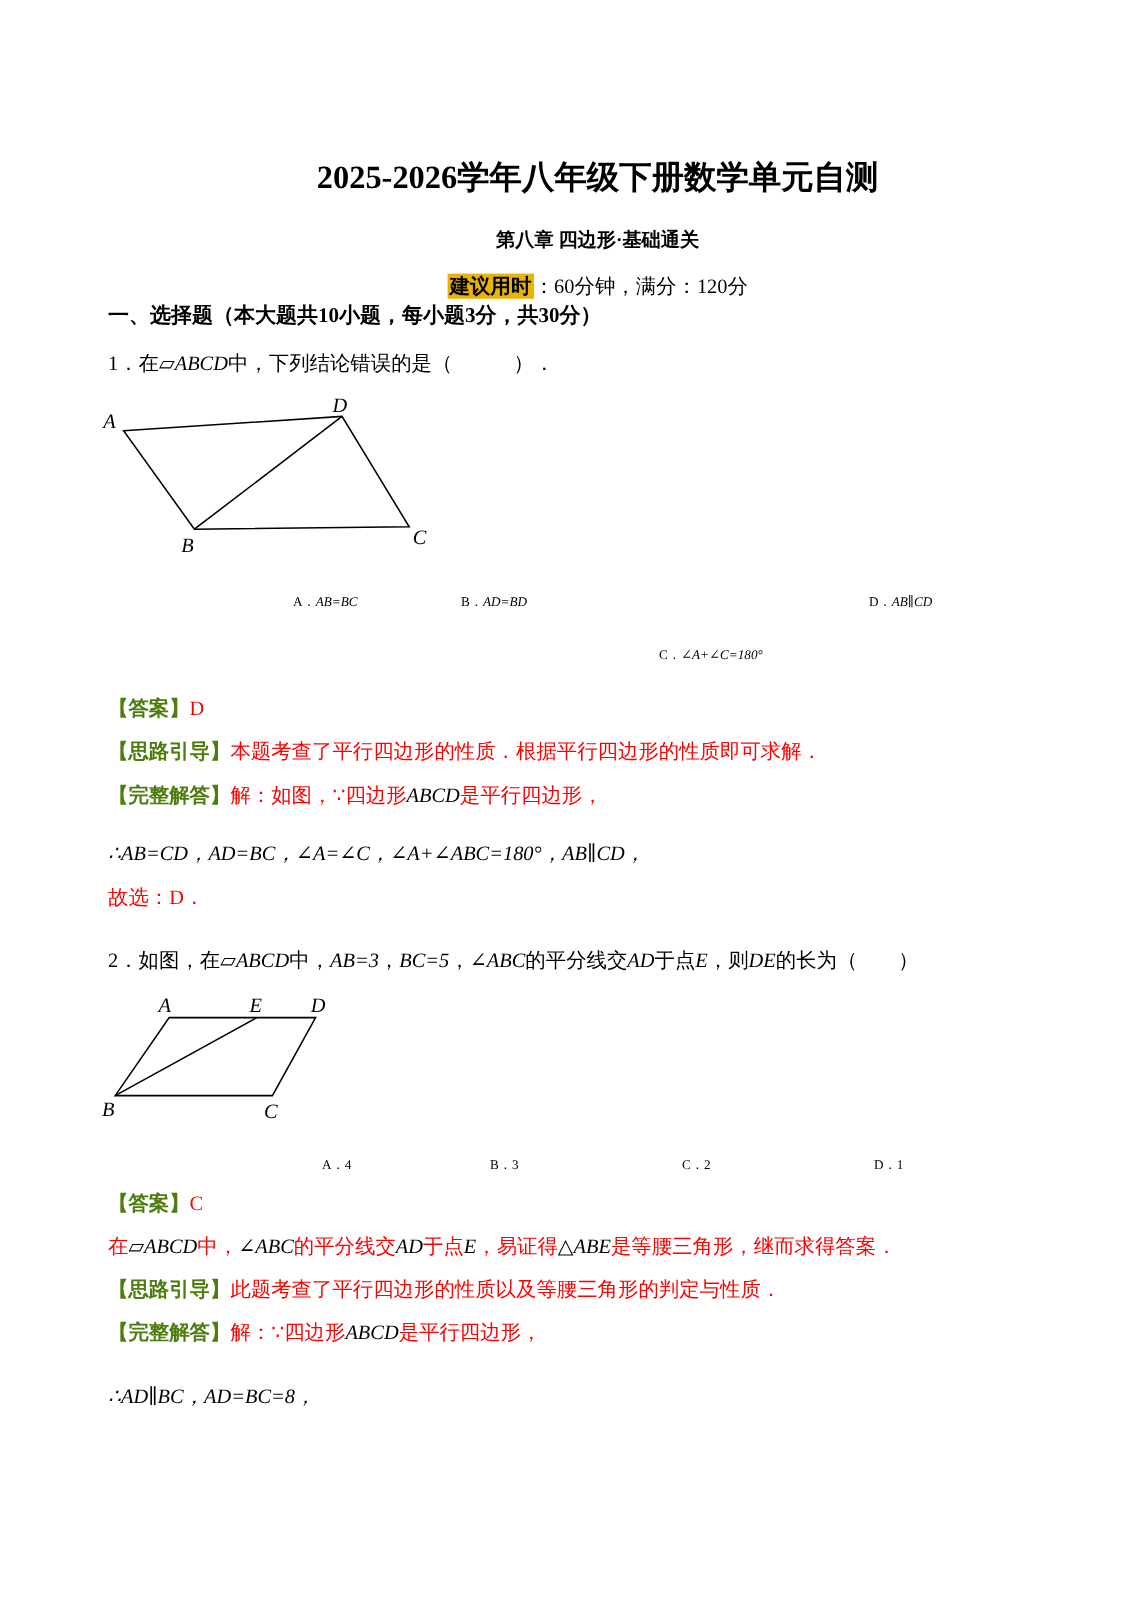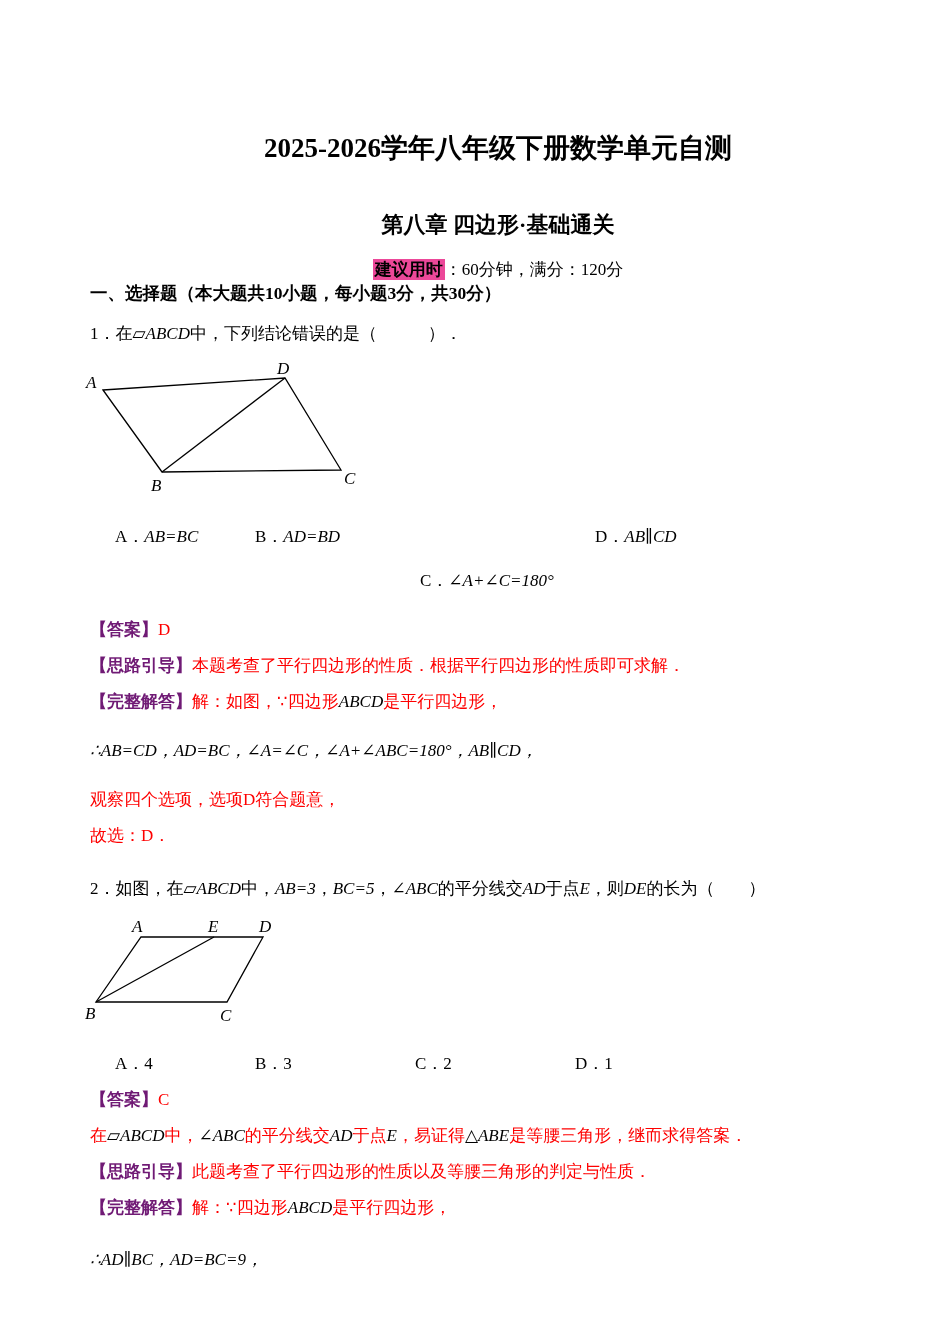--- a/index.html
+++ b/index.html
@@ -4,37 +4,37 @@
 <style>
   html,body{margin:0;padding:0;}
   body{
     width:950px;height:1344px;background:#ffffff;color:#000;
     font-family:"Liberation Serif","DejaVu Serif","DejaVu Sans",serif;
     overflow:hidden;
   }
   .page{padding:112px 44px 0 90px;}
   p{margin:0;}
   .title{font-size:27px;font-weight:bold;text-align:center;}
-  .subtitle{font-size:22px;font-weight:bold;text-align:center;margin-top:44px;}
+  .subtitle{font-size:16px;font-weight:bold;text-align:center;margin-top:24px;}
   .timeline{font-size:17px;text-align:center;margin-top:16px;}
-  .hl{background:#ec4899;font-weight:bold;padding:1px 2px;}
+  .hl{background:#eab308;font-weight:bold;padding:1px 2px;}
   .section-heading{font-size:17.5px;font-weight:bold;}
   .line{font-size:17px;line-height:1.35;margin-top:13px;}
   .mt18{margin-top:18px;}
   .mt26{margin-top:26px;}
   .mt30{margin-top:30px;}
   .math{font-family:"Liberation Serif","DejaVu Serif",serif;font-style:italic;}
   .sym{font-style:normal;}
   .red{color:#fe0000;text-align:right;}
-  .blue{color:#701a75;font-weight:bold;}
+  .blue{color:#4d7c0f;font-weight:bold;}
   .mathred{color:#fe0000;font-family:"Liberation Serif","DejaVu Serif",serif;}
   .figwrap{margin-top:14px;margin-left:-5px;}
   .figlabel{font-family:"Liberation Serif","DejaVu Serif",serif;font-style:italic;font-size:17px;fill:#000;}
   .edge{fill:none;stroke:#000;stroke-width:1.3;}
-  .options{display:flex;margin-top:26px;padding-left:25px;font-size:17px;line-height:1.35;}
+  .options{display:flex;margin-top:26px;padding-left:25px;font-size:11px;line-height:1.35;justify-content:center;}
   .opt{white-space:nowrap;}
   .q1opts .opt:nth-child(1){width:140px;}
   .q1opts .opt:nth-child(2){width:165px;}
   .q1opts .opt:nth-child(3){width:175px;margin-top:44px;}
   .q2opts .opt:nth-child(1){width:140px;}
   .q2opts .opt:nth-child(2){width:160px;}
   .q2opts .opt:nth-child(3){width:160px;}
   svg{display:block;}
 </style>
 </head>
@@ -69,21 +69,20 @@
   </div>
 
   <p class="line mt26"><span class="blue">【答案】</span><span class="mathred">D</span></p>
 
   <p class="line"><span class="blue">【思路引导】</span><span class="red">本题考查了平行四边形的性质．根据平行四边形的性质即可求解．</span></p>
 
   <p class="line"><span class="blue">【完整解答】</span><span class="red">解：如图，∵四边形</span><span class="math">ABCD</span><span class="red">是平行四边形，</span></p>
 
   <p class="line mt26"><span class="math">∴AB=CD，AD=BC，∠A=∠C，∠A+∠ABC=180°，AB∥CD，</span></p>
 
-  <p class="line mt26"><span class="red">观察四个选项，选项</span><span class="mathred">D</span><span class="red">符合题意，</span></p>
 
   <p class="line"><span class="red">故选：</span><span class="mathred">D</span><span class="red">．</span></p>
 
   <p class="line mt30"><span>2．如图，在</span><span class="sym">▱</span><span class="math">ABCD</span><span>中，</span><span class="math">AB=3</span><span>，</span><span class="math">BC=5</span><span>，</span><span class="math">∠ABC</span><span>的平分线交</span><span class="math">AD</span><span>于点</span><span class="math">E</span><span>，则</span><span class="math">DE</span><span>的长为（　　）</span></p>
 
   <div class="figwrap">
     <svg width="210" height="112" viewBox="0 0 210 112">
       <polygon class="edge" points="56,22 178,22 142,87 11,87"></polygon>
       <line class="edge" x1="11" y1="87" x2="129" y2="22"></line>
       <text class="figlabel" x="47" y="17">A</text>
@@ -102,15 +101,15 @@
   </div>
 
   <p class="line"><span class="blue">【答案】</span><span class="mathred">C</span></p>
 
   <p class="line"><span class="red">在</span><span class="sym">▱</span><span class="math">ABCD</span><span class="red">中，</span><span class="math">∠ABC</span><span class="red">的平分线交</span><span class="math">AD</span><span class="red">于点</span><span class="math">E</span><span class="red">，易证得</span><span class="sym">△</span><span class="math">ABE</span><span class="red">是等腰三角形，继而求得答案．</span></p>
 
   <p class="line"><span class="blue">【思路引导】</span><span class="red">此题考查了平行四边形的性质以及等腰三角形的判定与性质．</span></p>
 
   <p class="line"><span class="blue">【完整解答】</span><span class="red">解：∵四边形</span><span class="math">ABCD</span><span class="red">是平行四边形，</span></p>
 
-  <p class="line mt30"><span class="math">∴AD∥BC，AD=BC=9，</span></p>
+  <p class="line mt30"><span class="math">∴AD∥BC，AD=BC=8，</span></p>
 
 </div>
 
 </body></html>

